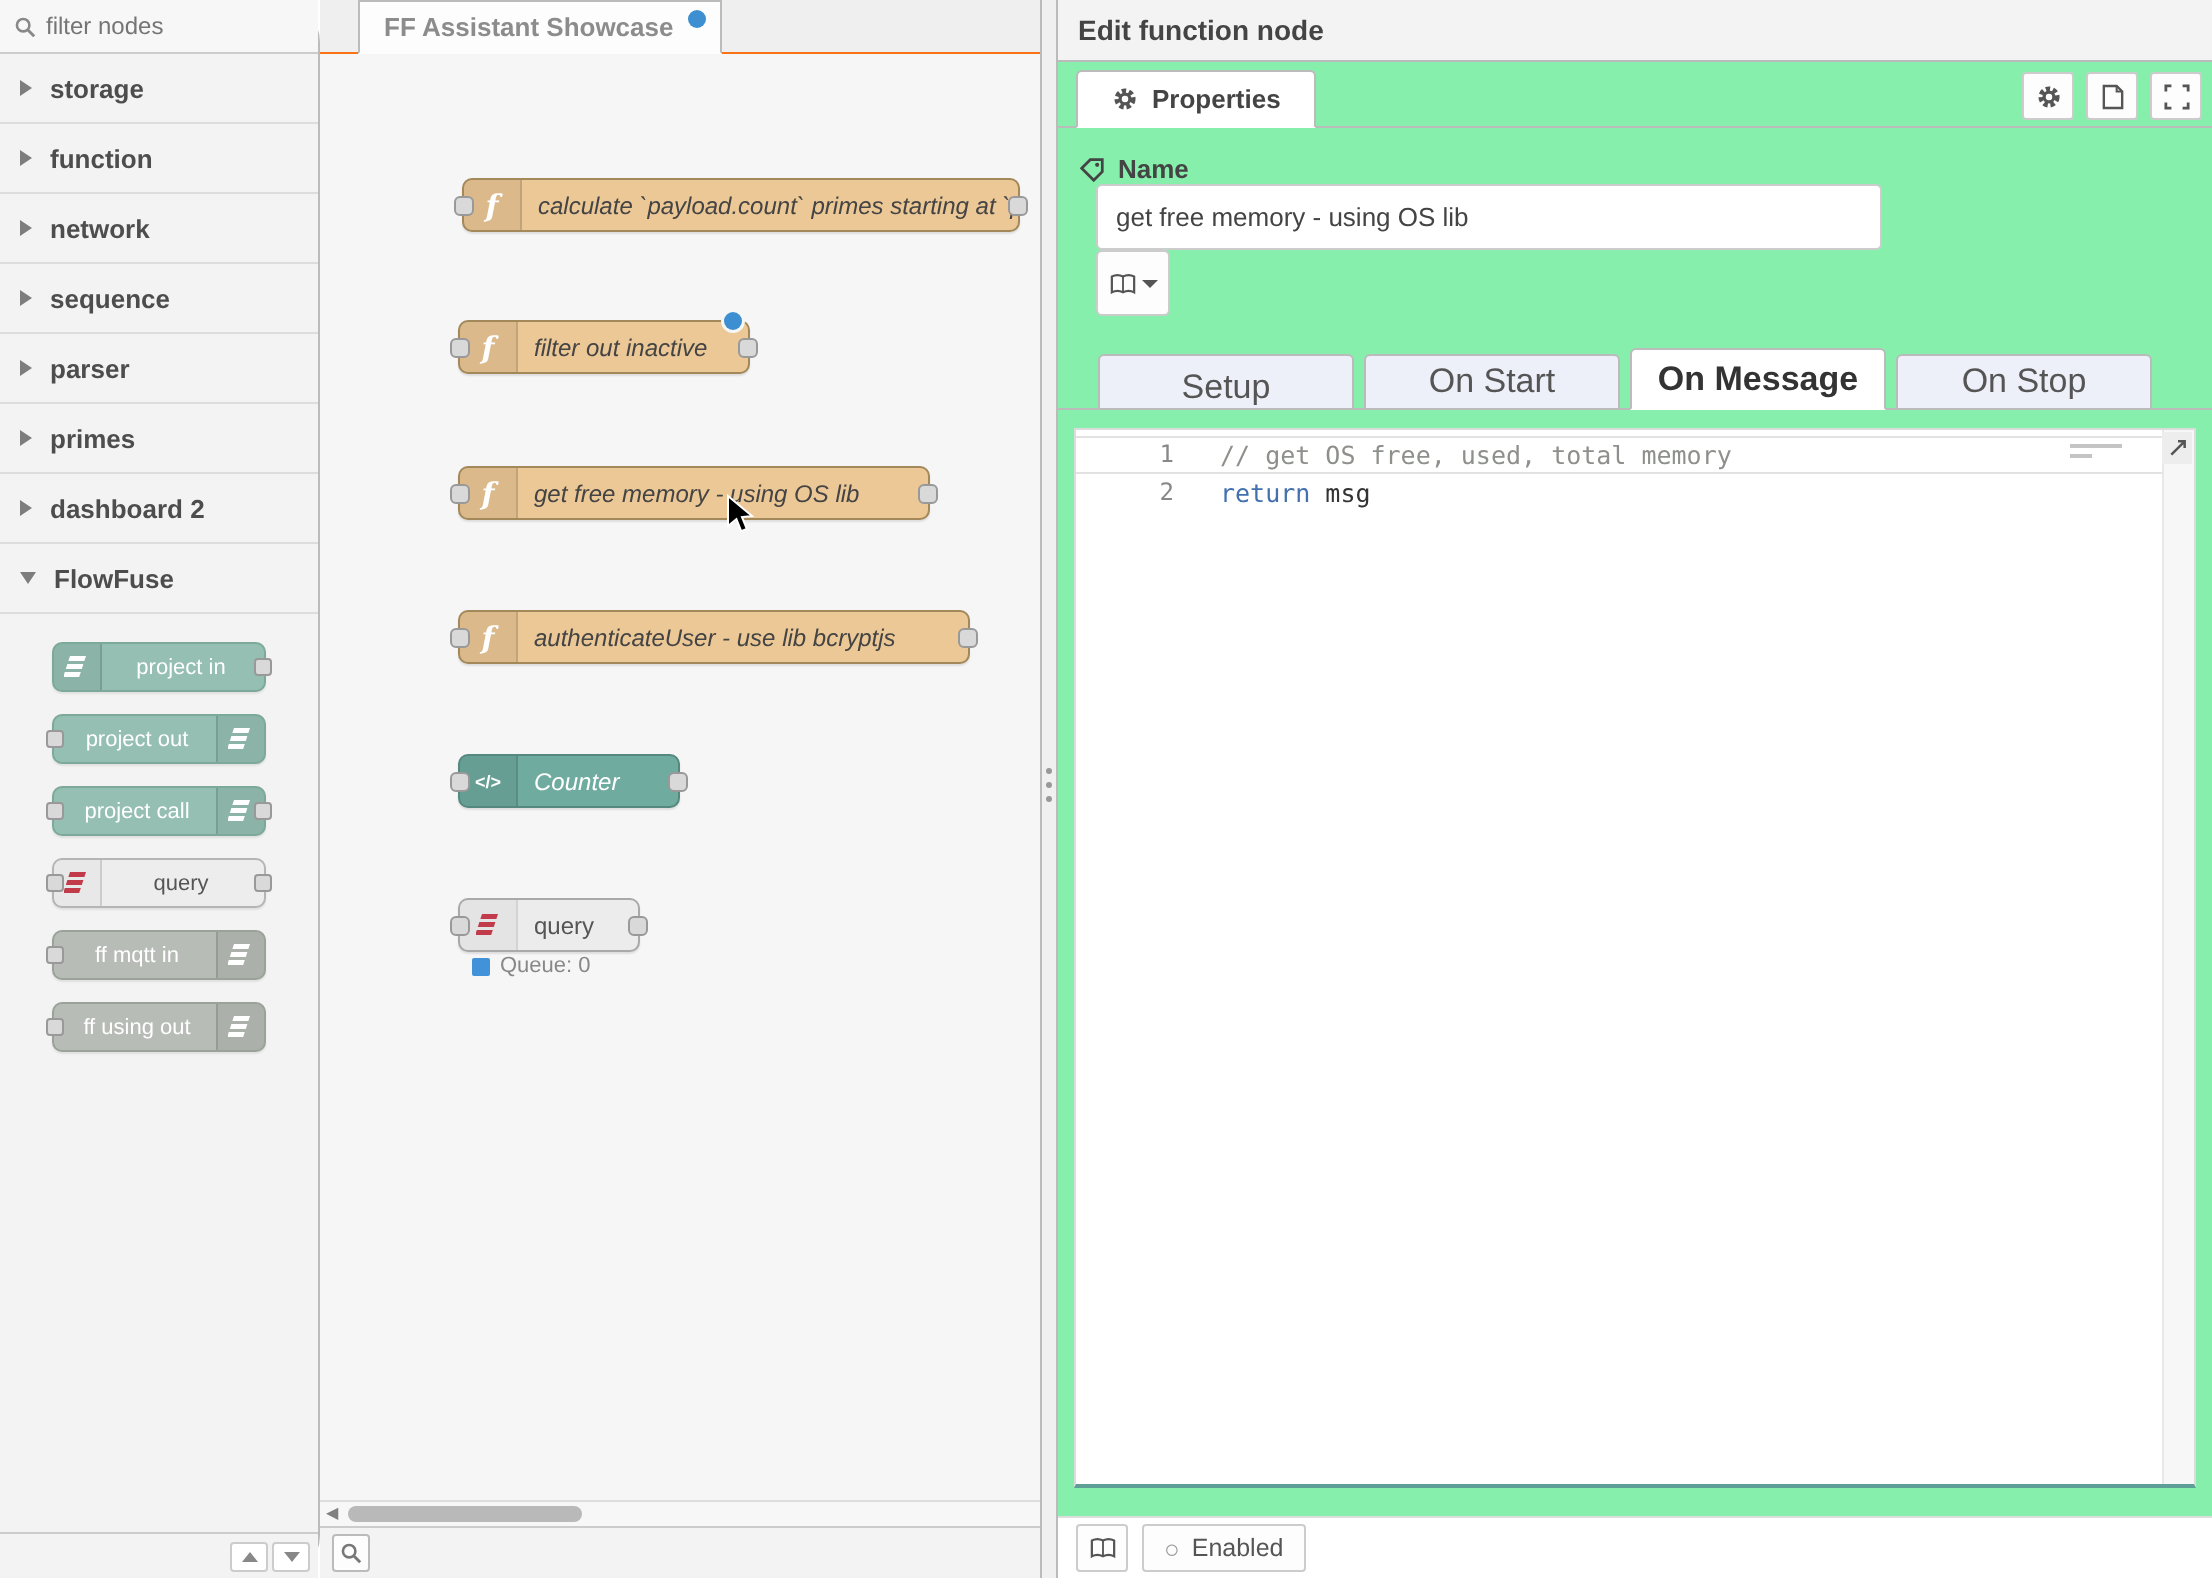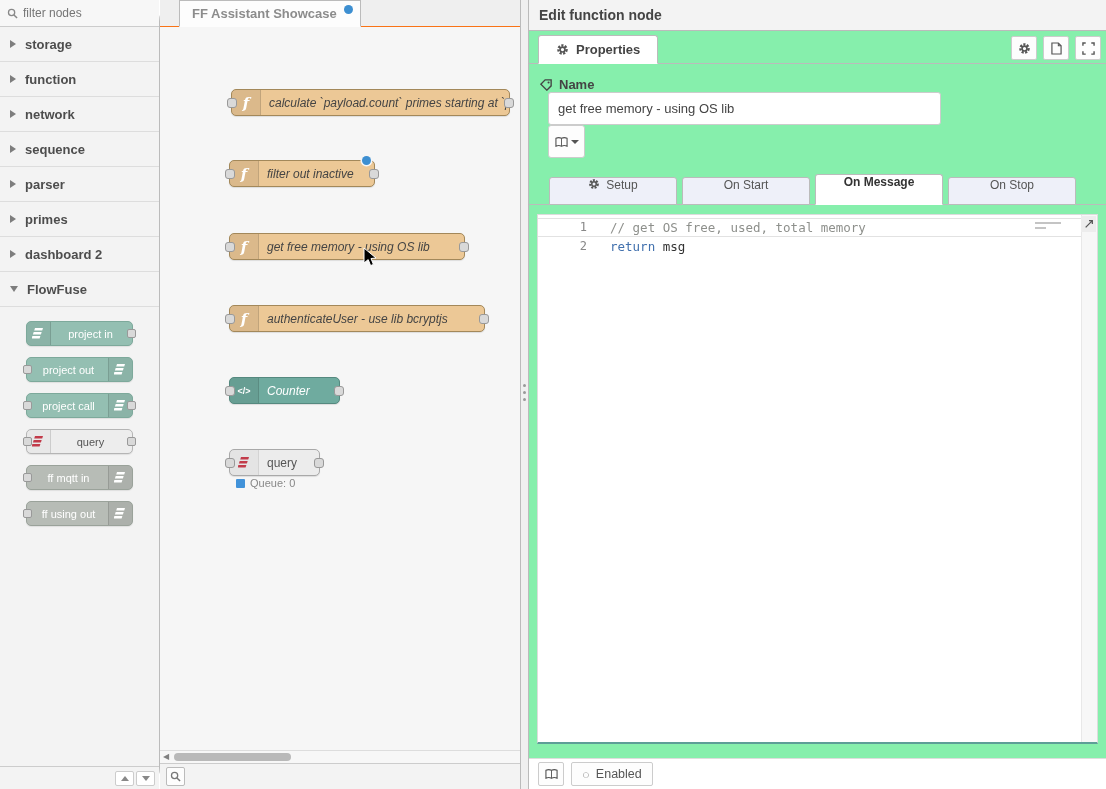--- a/index.html
+++ b/index.html
@@ -78,21 +78,21 @@
   .props-bar { position:relative; margin-top:3px; border-bottom:1px solid #bbb; height:30px; display:flex; align-items:flex-end; padding-left:9px; }
   .props-tab { height:29px; margin-bottom:-1px; background:#fff; border:1px solid #bbb; border-bottom-color:#fff; border-radius:3px 3px 0 0; display:flex; align-items:center; gap:7px; padding:0 17px; font-size:13px; font-weight:bold; color:#444; cursor:pointer; }
   .props-actions { margin-left:auto; display:flex; gap:6px; align-items:center; margin-bottom:3px; margin-right:5px; }
   .icon-btn { width:26px; height:24px; background:#fdfdfd; border:1px solid #ccc; border-radius:2px; display:flex; align-items:center; justify-content:center; gap:2px; color:#555; cursor:pointer; }
   .form-row { display:flex; align-items:flex-start; padding:13px 20px 9px 11px;flex-direction:column; }
   .form-label { display:flex; align-items:center; gap:7px; font-size:13px; font-weight:bold; color:#444; width:98px; flex:none; }
   .text-input { width:393px; height:33px; border:1px solid #ccc; border-radius:3px; padding:0 9px; font-size:13px; color:#444; font-family:inherit; margin-left:8px; }
   .name-menu-btn { width:37px; height:33px; margin-left:8px; background:#fdfdfd; border:1px solid #ccc; border-radius:3px; display:flex; align-items:center; justify-content:center; gap:3px; cursor:pointer; }
   .caret { width:0; height:0; border:4px solid transparent; border-top-color:#555; margin-top:4px; }
   .func-tabs { position:relative; margin-top:7px; padding-left:20px; border-bottom:1px solid #bbb; height:31px; display:flex; gap:5px; align-items:flex-end; }
-  .ftab { height:28px; margin-bottom:-1px; width:128px; background:#eef0f9; border:1px solid #bbb; border-radius:3px 3px 0 0; display:flex; justify-content:center; gap:6px; font-size:12px; color:#555; cursor:pointer; }
+  .ftab { height:28px; margin-bottom:-1px; width:128px; background:#eef0f9; border:1px solid #bbb; border-radius:3px 3px 0 0; display:flex; align-items:center; justify-content:center; gap:6px; font-size:17px; color:#555; cursor:pointer;flex-direction:column; }
   .ftab.active { height:31px; background:#fff; border-bottom-color:#fff; font-weight:bold; color:#333; }
   .code-editor { position:relative; margin:9px 8px 0; height:530px; border:1px solid #dcdcdc; border-bottom:2px solid #5d9e97; background:#fff; font-family:"DejaVu Sans Mono", monospace; font-size:12.5px; overflow:hidden; }
   .code-line { display:flex; height:19px; line-height:19px; }
   .code-line.current { box-shadow: inset 0 -1px #e2e2e2, inset 0 1px #e2e2e2; }
   .line-no { width:56px; text-align:right; padding-right:7px; color:#888; flex:none; font-size:12px; }
   .line-text { padding-left:16px; white-space:pre; color:#333; }
   .tok-comment { color:var(--comment_gray); }
   .tok-keyword { color:var(--keyword_blue); }
   .editor-vscroll { position:absolute; right:0; top:0; bottom:0; width:16px; background:#f7f7f7; border-left:1px solid #e8e8e8; }
   .editor-expand { position:absolute; top:1px; right:1px; width:15px; height:16px; background:#ededed; display:flex; align-items:center; justify-content:center; cursor:pointer; }

